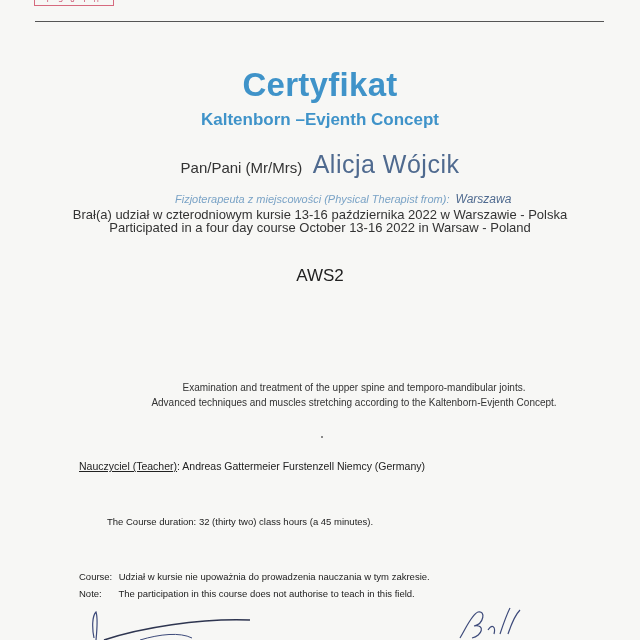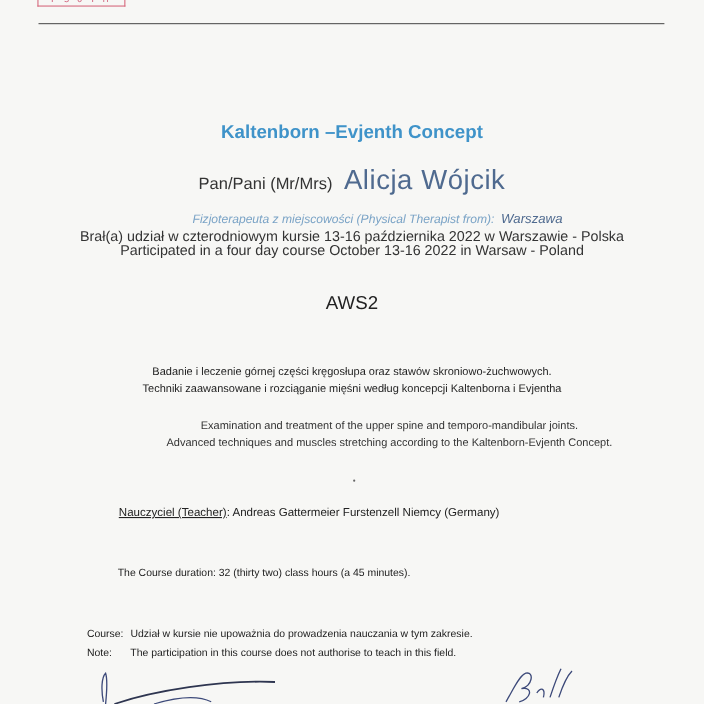--- a/index.html
+++ b/index.html
@@ -38,36 +38,37 @@
     top: 192px; font-size: 11px; font-style: italic; color: #7aa3c6;
     left: 175px; width: auto; text-align: left;
   }
   .city { font-size: 12px; color: #4f6a8f; font-style: italic; margin-left: 3px; }
   .participation { top: 208px; font-size: 13px; color: #333; line-height: 13px; }
   .course-title { top: 265px; font-size: 17px; color: #222; line-height: 22px; }
   .desc-pl { top: 331px; font-size: 10px; color: #222; line-height: 15px; }
   .desc-en { top: 380px; font-size: 10px; color: #333; line-height: 15px; padding-left: 34px; }
   .dot { position: absolute; left: 321px; top: 436px; width: 2px; height: 2px; background: #666; border-radius: 50%; }
   .left { position: absolute; left: 79px; font-size: 10px; color: #222; white-space: nowrap; }
-  .teacher { top: 460px; font-size: 10.5px; margin-left: 29px; }
+  .teacher { top: 460px; font-size: 10.5px; }
   .teacher-label { text-decoration: underline; }
   .hours-pl { top: 488px; font-size: 9.5px; }
   .hours-en { top: 516px; font-size: 9.5px; margin-left: 28px; }
   .note-pl { top: 571px; font-size: 9.5px; }
   .note-en { top: 588px; font-size: 9.5px; }
   .note-key { display: inline-block; width: 37px; }
   .sig { position: absolute; }
 </style>
 </head>
 <body>
 
 <div class="page">
   <div class="logo-box">PSOTM</div>
   <div class="top-rule"></div>
 
+  <div class="center title">Certyfikat</div>
   <div class="center subtitle">Kaltenborn –Evjenth Concept</div>
 
   <div class="center name-line">
     <span class="name-label">Pan/Pani (Mr/Mrs)</span>
     <span class="name-value">Alicja  Wójcik</span>
   </div>
 
   <div class="center profession">
     <span>Fizjoterapeuta z miejscowości (Physical Therapist from):</span>
     <span class="city">Warszawa</span>
@@ -75,24 +76,20 @@
 
   <div class="center participation">
     <div>Brał(a) udział w czterodniowym kursie 13-16 października  2022  w Warszawie - Polska</div>
     <div>Participated in a four day course  October 13-16  2022 in Warsaw - Poland</div>
   </div>
 
   <div class="center course-title">
     <div>AWS2</div>
   </div>
 
-  <div class="center desc-pl">
-    <div>Badanie i leczenie górnej części kręgosłupa oraz stawów skroniowo-żuchwowych.</div>
-    <div>Techniki zaawansowane i rozciąganie mięśni według koncepcji Kaltenborna i Evjentha</div>
-  </div>
 
   <div class="center desc-en">
     <div>Examination and treatment of the upper spine and temporo-mandibular joints.</div>
     <div>Advanced techniques and muscles stretching according to the Kaltenborn-Evjenth Concept.</div>
   </div>
 
   <div class="dot"></div>
 
   <div class="left teacher">
     <span class="teacher-label">Nauczyciel (Teacher)</span><span>:  Andreas Gattermeier Furstenzell Niemcy (Germany)</span>

